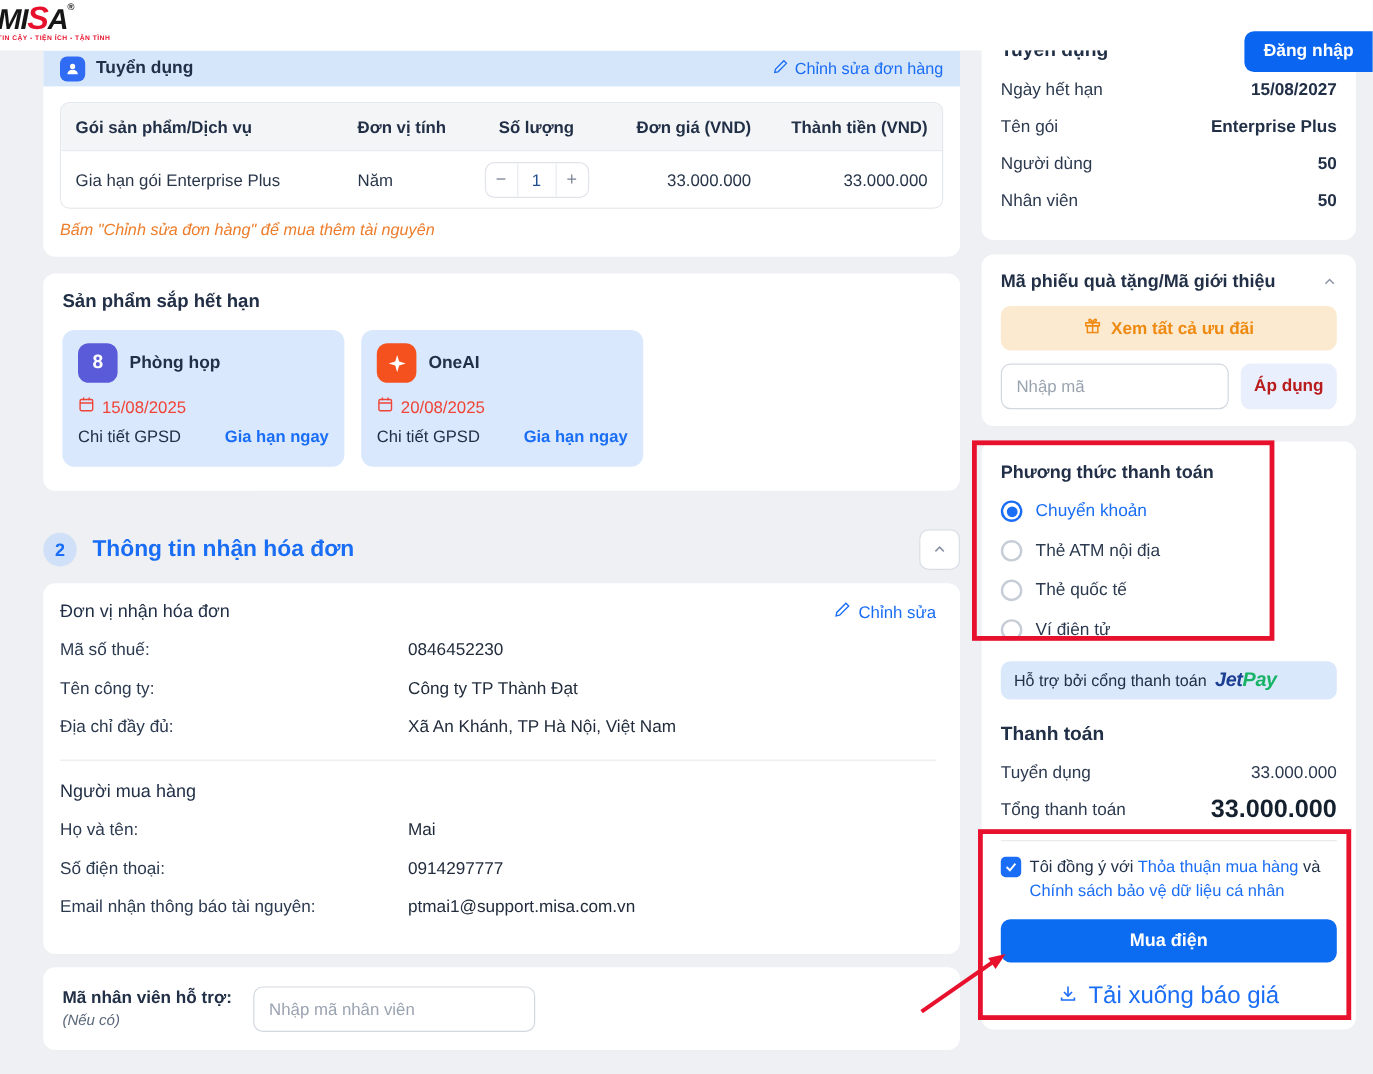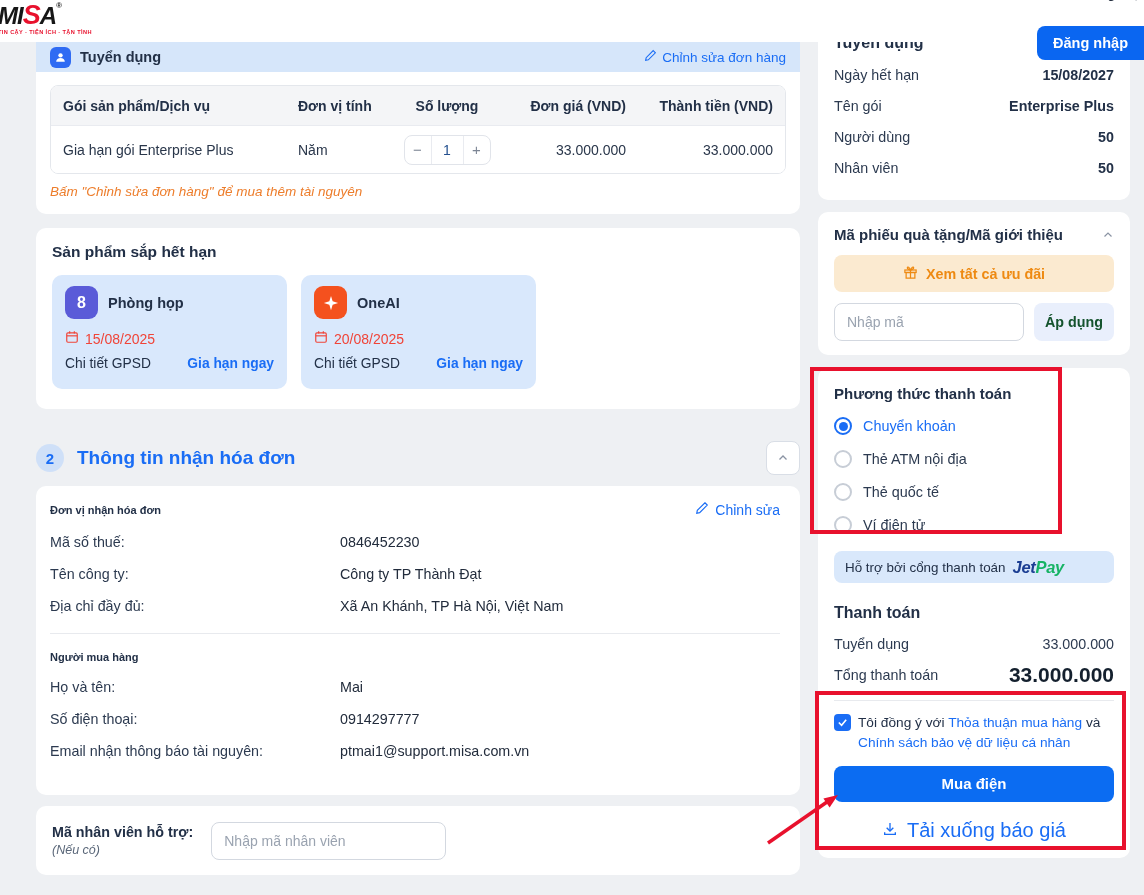--- a/index.html
+++ b/index.html
@@ -62,21 +62,21 @@
 
   
   .sec2-head { position:absolute; left:36px; top:438px; width:764px; height:40px; display:flex; align-items:center; gap:13px; }
   .sec-num { width:28px; height:28px; border-radius:50%; background:#cfe0f8; color:#1a6df5; font-weight:700; font-size:15px; display:flex; align-items:center; justify-content:center; }
   .sec-title { color:#1a6df5; font-weight:700; font-size:19px; }
   .collapse-btn { margin-left:auto; width:34px; height:34px; background:#fff; border:1px solid #d9dee6; border-radius:8px; display:flex; align-items:center; justify-content:center; cursor:pointer; }
 
   
   #card-invoice { left:36px; top:486px; width:764px; height:309px; padding:15px 20px 0 14px; }
   .blk-head { display:flex; align-items:center; }
-  .blk-title { font-weight:700; font-size:11px; color:#223047; }
+  .blk-title { font-weight:400; font-size:15px; color:#223047; }
   .edit-link { margin-left:auto; color:#1a6df5; font-size:14px; display:flex; align-items:center; gap:6px; cursor:pointer; }
   .f-row { display:flex; margin-top:16px; font-size:14.3px; }
   .f-label { flex:0 0 290px; color:#2c3a50; }
   .f-value { color:#222c3c; }
   .divider { border-top:1px solid #e8eaee; margin:19px 0 17px 0; }
 
   
   #card-support { left:36px; top:806px; width:764px; height:69px; padding:12px 16px; display:flex; align-items:center; gap:18px; }
   .sup-label { font-weight:700; font-size:14.3px; color:#223047; }
   .sup-hint { font-style:italic; font-size:12.5px; color:#5a6779; margin-top:3px; }
@@ -95,21 +95,21 @@
   
   #card-voucher { left:818px; top:212px; width:312px; height:143px; padding:14px 16px; }
   .vouch-head { display:flex; align-items:center; }
   .vouch-title { font-weight:700; font-size:15px; color:#223047; }
   .vouch-head .chev { margin-left:auto; }
   .offers-btn { margin-top:12px; width:100%; height:37px; background:#fbead0; border:none; border-radius:8px;
     color:#ee8a12; font-weight:700; font-size:14.3px; display:flex; align-items:center; justify-content:center; gap:8px; cursor:pointer;
     font-family:"Liberation Sans","DejaVu Sans",sans-serif; }
   .code-row { display:flex; gap:10px; margin-top:11px; }
   #code-input { flex:1; min-width:0; }
-  .apply-btn { flex:0 0 80px; height:38px; background:#e9effc; color:#14532d; border:none; border-radius:8px;
+  .apply-btn { flex:0 0 80px; height:38px; background:#e9effc; color:#b91c1c; border:none; border-radius:8px;
     font-weight:700; font-size:14.3px; cursor:default; font-family:"Liberation Sans","DejaVu Sans",sans-serif; }
 
   
   #card-pay { left:818px; top:368px; width:312px; height:490px; padding:17px 16px; }
   .pay-title { font-weight:700; font-size:15px; color:#223047; }
   .radio-row { display:flex; align-items:center; gap:11px; margin-top:15px; font-size:14.4px; cursor:pointer; }
   .radio { width:18px; height:18px; border-radius:50%; border:2px solid #c7cdd6; background:#fff; position:relative; flex:0 0 18px; }
   .radio.sel { border-color:#1a6df5; }
   .radio.sel::after { content:""; position:absolute; inset:2.5px; border-radius:50%; background:#1a6df5; }
   .radio-row.sel-label { color:#1a6df5; }

